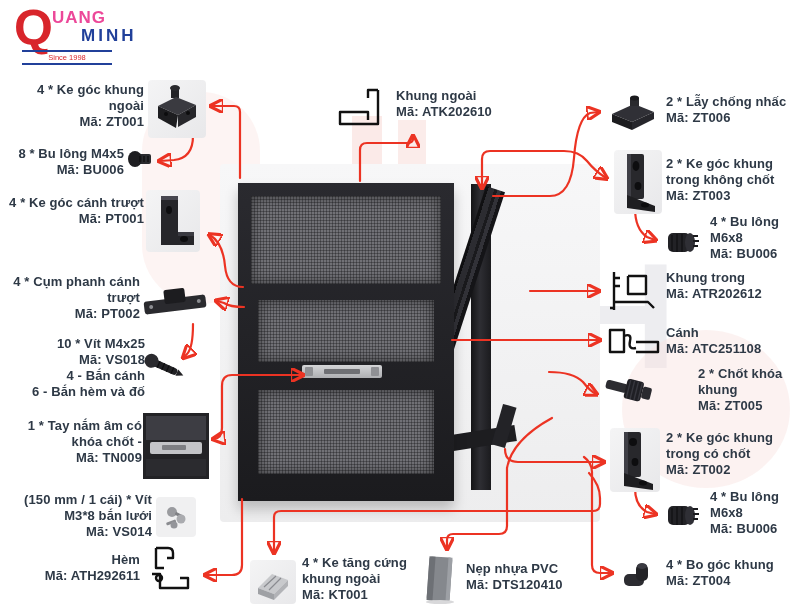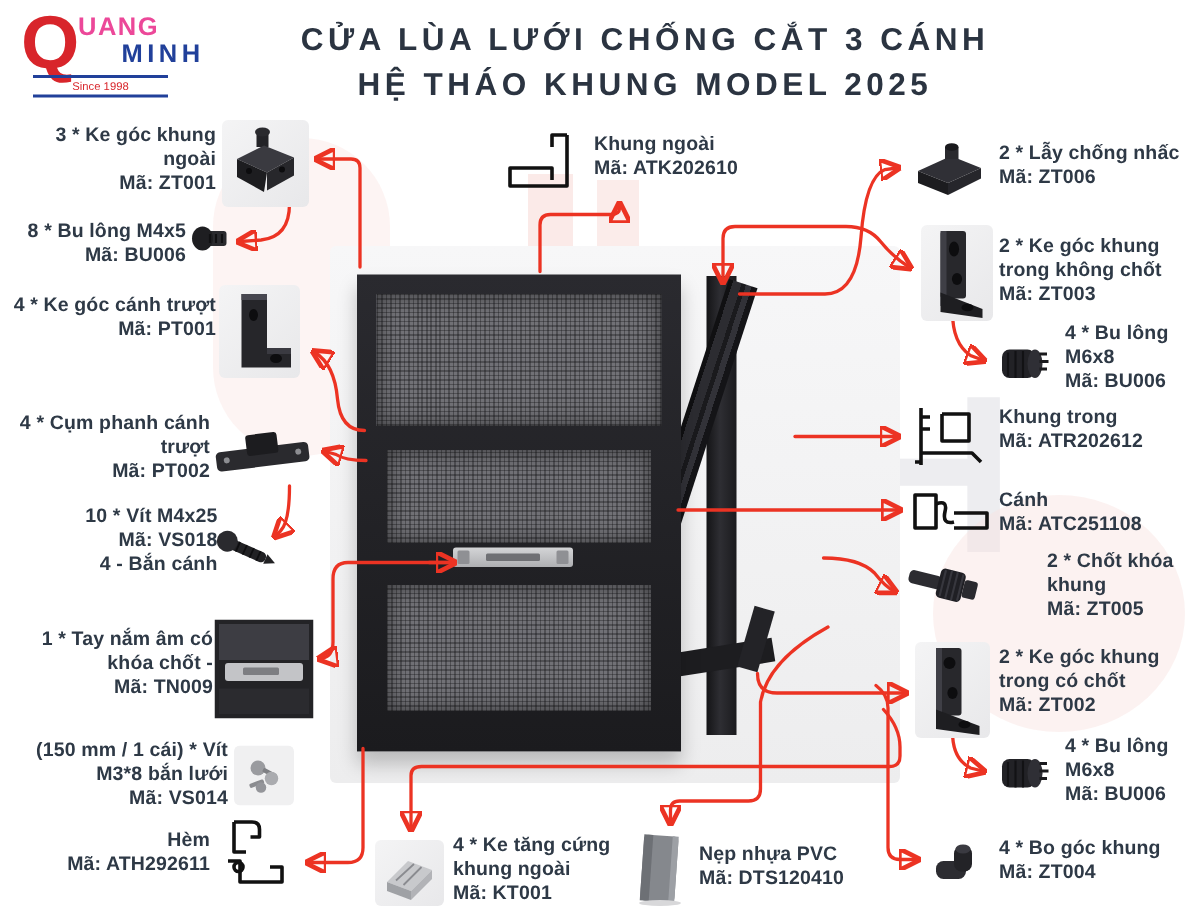--- a/index.html
+++ b/index.html
@@ -57,24 +57,20 @@
   <div class="wm" style="left:352px;top:116px;width:30px;height:74px;background:#f8d9d5;opacity:.55;"></div>
   <div class="wm" style="left:398px;top:120px;width:28px;height:68px;background:#f8d9d5;opacity:.5;"></div>
   <div class="wm" style="left:468px;top:230px;font-size:150px;font-weight:800;color:#ededf0;letter-spacing:-8px;">NH</div>
   <div class="wm" style="left:622px;top:330px;width:168px;height:158px;background:#f9e2df;opacity:.45;border-radius:50%;"></div>
 
   <div class="logo">
     <span class="logo-q">Q</span>
     <span class="logo-top">UANG</span>
     <span class="logo-bottom">MINH</span>
     <div class="logo-tag">Since 1998</div>
-  </div>
-  <div class="title">
-    <span>CỬA LÙA LƯỚI CHỐNG CẮT 3 CÁNH</span><br>
-    <span>HỆ THÁO KHUNG MODEL 2025</span>
   </div>
 
   <div class="backdrop"></div>
   <div class="door">
     <div class="mesh" style="left:13px;top:13px;width:190px;height:88px;"></div>
     <div class="mesh" style="left:20px;top:117px;width:176px;height:62px;"></div>
     <div class="handle">
       <span class="handle-cap" style="left:3px;"></span>
       <span class="handle-slot"></span>
       <span class="handle-cap" style="right:3px;"></span>
@@ -108,39 +104,40 @@
     <path d="M635,208 Q635,229 647,237 L655,240" marker-end="url(#arr)"></path>
     <path d="M530,291 H598" marker-end="url(#arr)"></path>
     <path d="M452,340 H599" marker-end="url(#arr)"></path>
     <path d="M549,372 Q573,372 583,382 Q590,391 596,394" marker-end="url(#arr)"></path>
     <path d="M505,449 Q505,462 518,462 H603" marker-end="url(#arr)"></path>
     <path d="M584,457 Q592,463 592,472 V565 Q592,573 600,573 H611" marker-end="url(#arr)"></path>
     <path d="M635,488 Q635,506 647,512 L655,514" marker-end="url(#arr)"></path>
   </svg>
 
   <div class="txt ra" style="left:6px;top:82px;width:138px;">
-    <span>3 * Ke góc khung ngoài</span>
+    <span>4 * Ke góc khung ngoài</span>
     <span class="code">Mã: ZT001</span>
   </div>
   <div class="txt ra" style="left:0px;top:146px;width:124px;">
     <span>8 * Bu lông M4x5</span>
     <span class="code">Mã: BU006</span>
   </div>
   <div class="txt ra" style="left:6px;top:195px;width:138px;">
     <span>4 * Ke góc cánh trượt</span>
     <span class="code">Mã: PT001</span>
   </div>
   <div class="txt ra" style="left:6px;top:274px;width:134px;">
     <span>4 * Cụm phanh cánh trượt</span>
     <span class="code">Mã: PT002</span>
   </div>
   <div class="txt ra" style="left:0px;top:336px;width:145px;">
     <span>10 * Vít M4x25</span>
     <span class="code">Mã: VS018</span>
     <span class="extra">4 - Bắn cánh</span>
+    <span class="extra">6 - Bắn hèm và đố</span>
   </div>
   <div class="txt ra" style="left:4px;top:418px;width:138px;">
     <span>1 * Tay nắm âm có khóa chốt -</span>
     <span class="code">Mã: TN009</span>
   </div>
   <div class="txt ra" style="left:0px;top:492px;width:152px;">
     <span>(150 mm / 1 cái) * Vít M3*8 bắn lưới</span>
     <span class="code">Mã: VS014</span>
   </div>
   <div class="txt ra" style="left:0px;top:552px;width:140px;">

